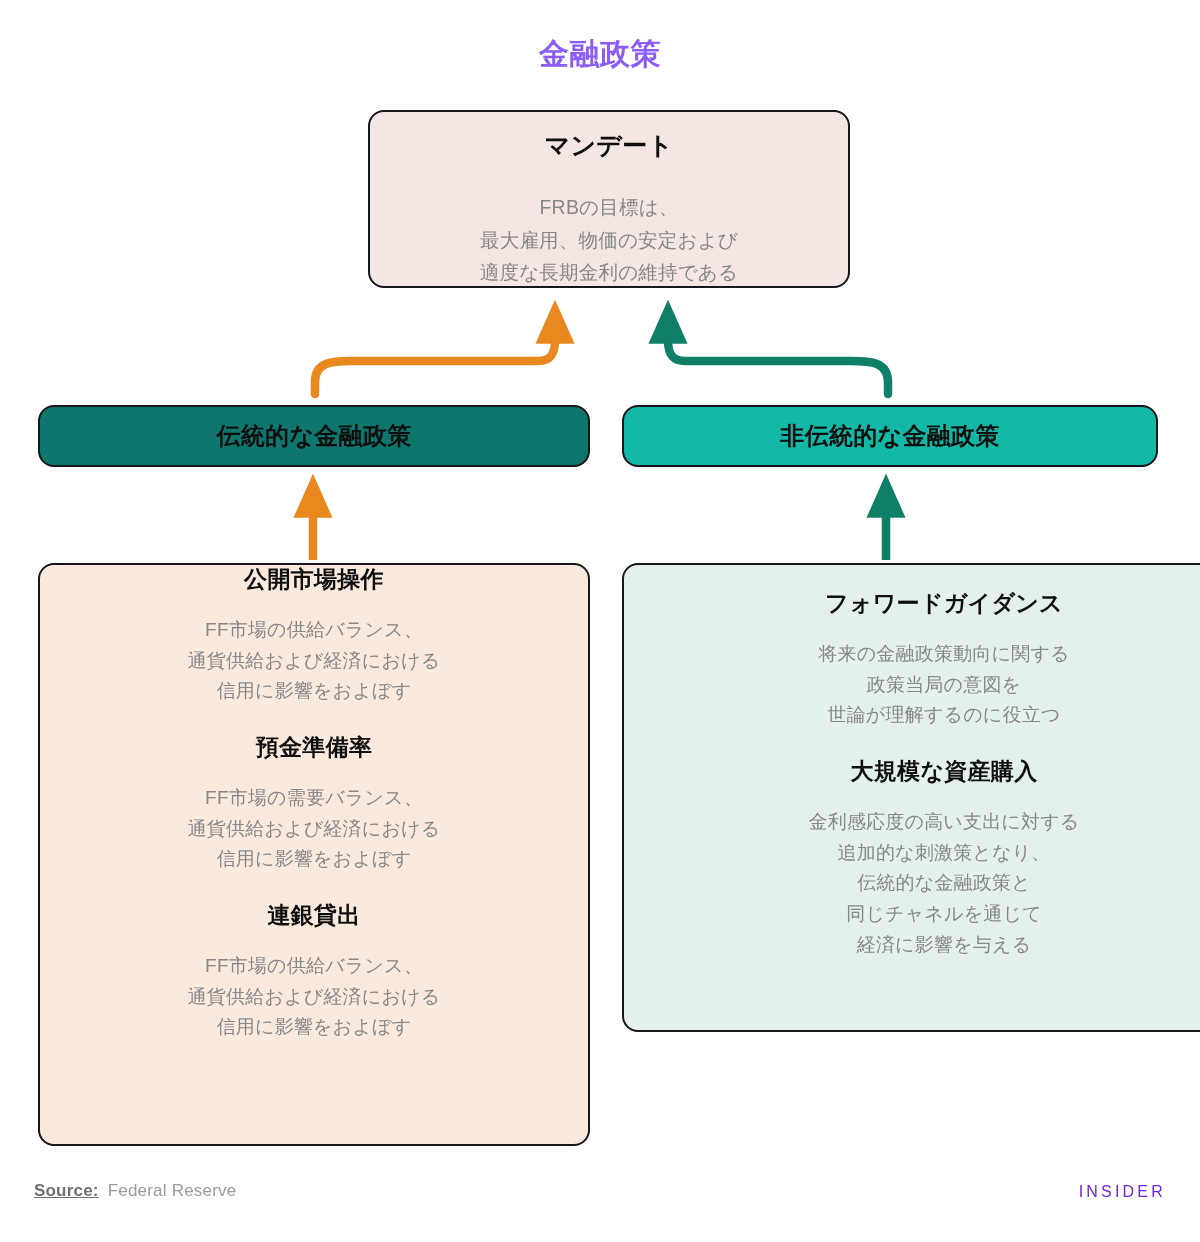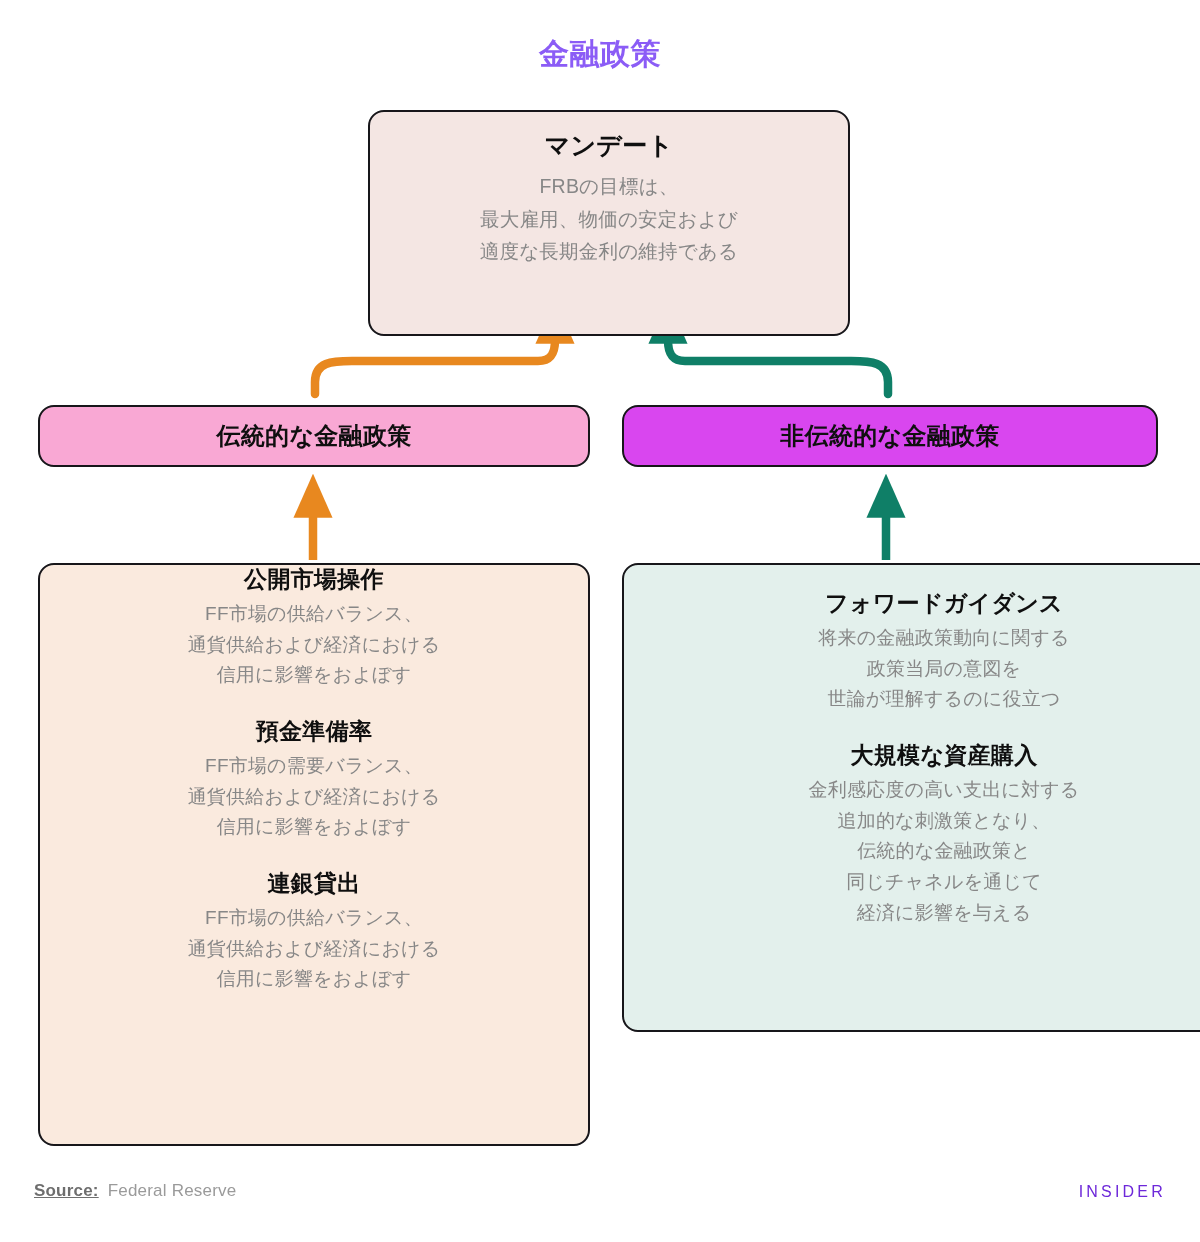--- a/index.html
+++ b/index.html
@@ -57,52 +57,53 @@
   }
 
   .node-body {
     font-size: 19px;
     font-weight: 400;
     color: #878787;
     text-align: center;
     line-height: 1.62;
     letter-spacing: 0.2px;
     white-space: pre-line;
+    margin-top: 21px;
   }
 
   
   #node-mandate {
     left: 368px;
     top: 110px;
     width: 482px;
-    height: 226px;
+    height: 178px;
     background: #f4e6e3;
     justify-content: flex-start;
     padding-top: 18px;
   }
   #node-mandate .node-title { font-size: 25px; margin-bottom: 9px; }
   #node-mandate .node-body  { font-size: 19.5px; line-height: 1.66; }
 
   
   .pill {
     height: 62px;
     justify-content: center;
     border-radius: 16px;
   }
   #node-conventional {
     left: 38px;
     top: 405px;
     width: 552px;
-    background: #f9a8d4;
+    background: #0f766e;
   }
   #node-unconventional {
     left: 622px;
     top: 405px;
     width: 536px;
-    background: #d946ef;
+    background: #14b8a6;
   }
   .pill .node-title { font-size: 24px; }
 
   
   #node-conventional-detail {
     left: 38px;
     top: 563px;
     width: 552px;
     height: 583px;
     background: #faeade;

